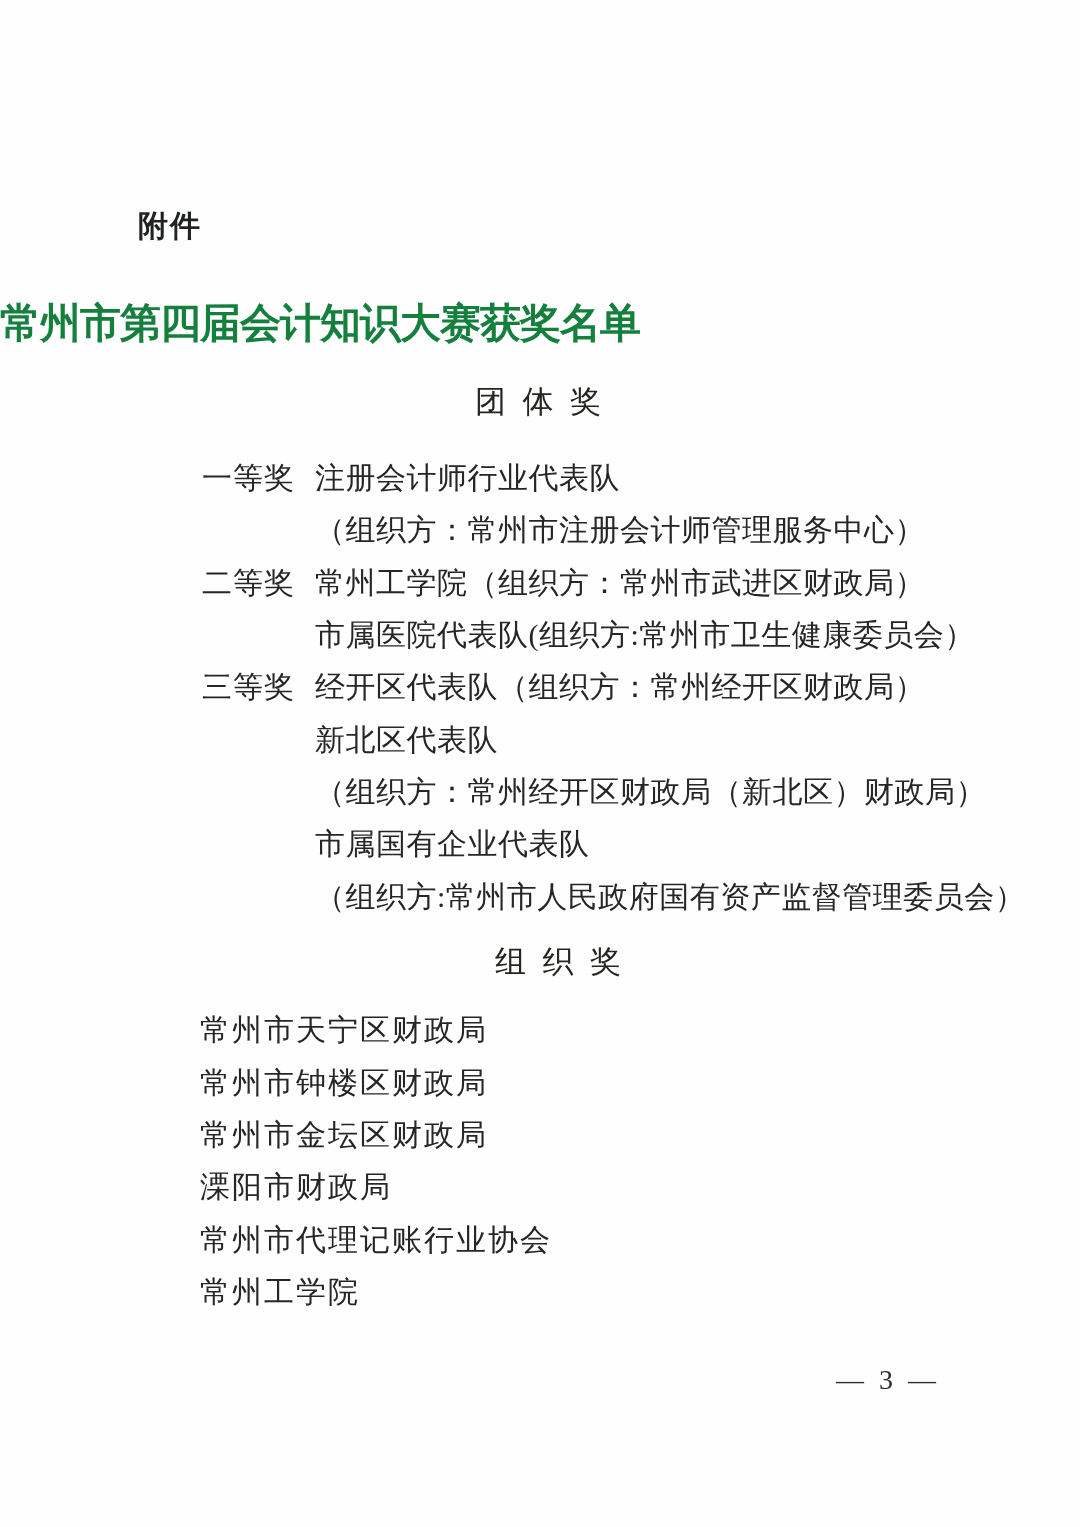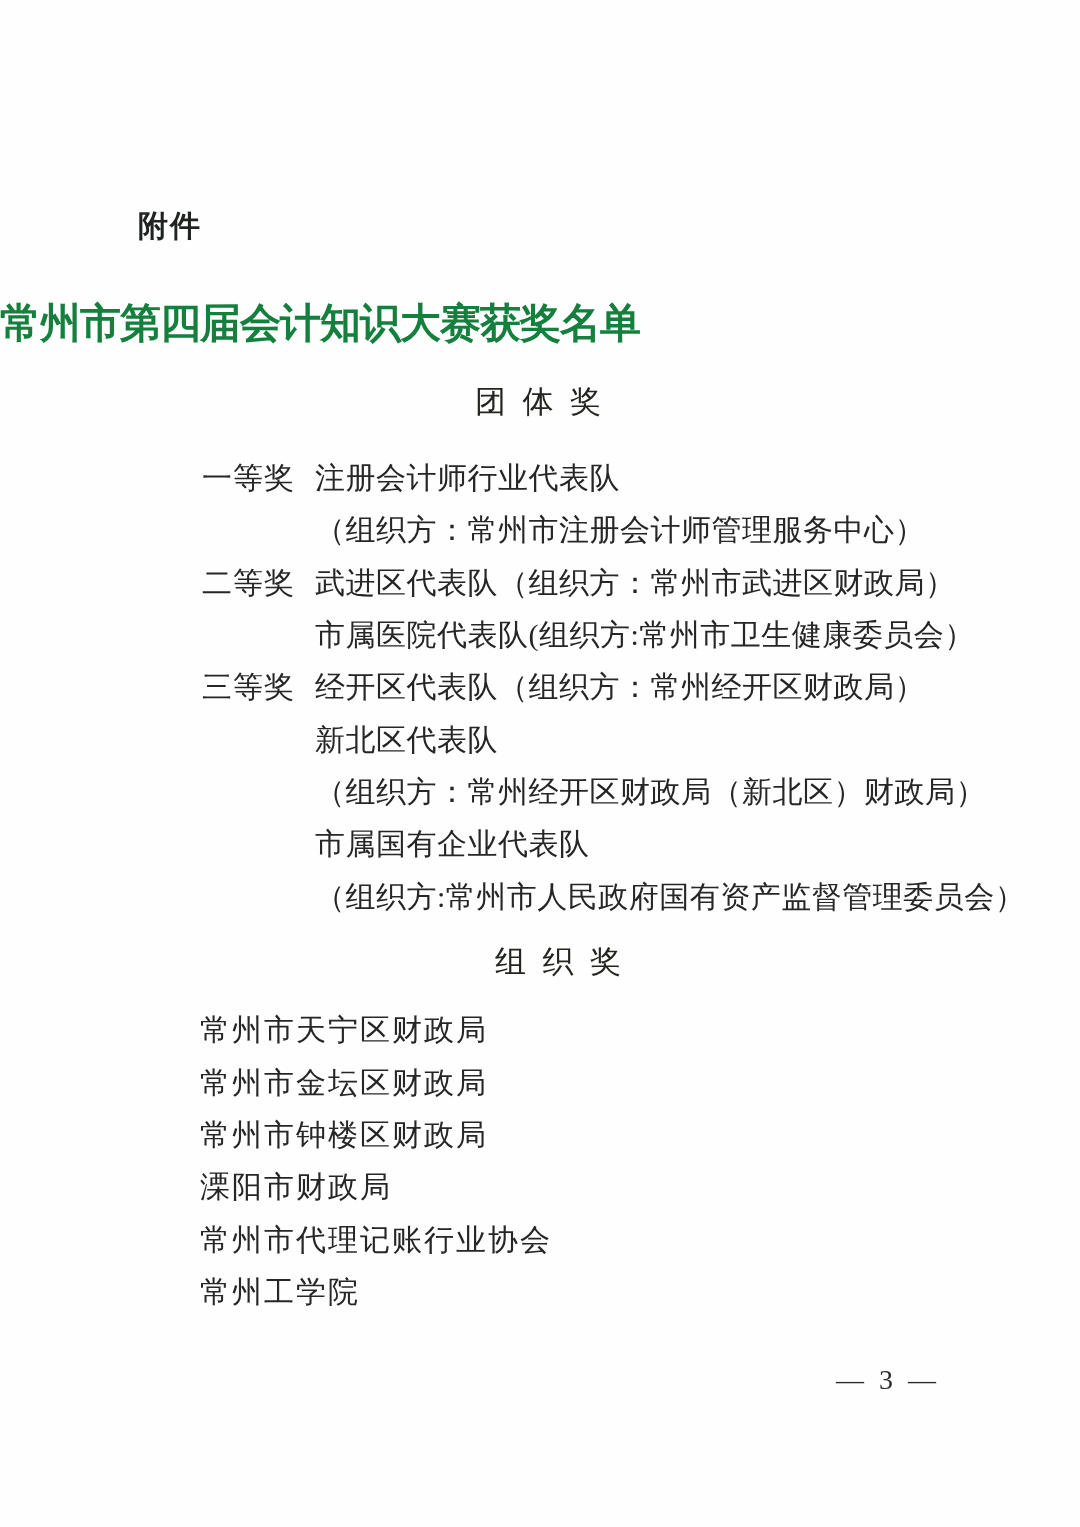--- a/index.html
+++ b/index.html
@@ -123,21 +123,21 @@
     <div class="award-line">
       <span class="prize-label">一等奖</span>
       <span class="award-text">注册会计师行业代表队</span>
     </div>
     <div class="award-line">
       <span class="prize-label"></span>
       <span class="award-text">（组织方：常州市注册会计师管理服务中心）</span>
     </div>
     <div class="award-line">
       <span class="prize-label">二等奖</span>
-      <span class="award-text">武进区代表队（组织方：常州市武进区财政局）</span>
+      <span class="award-text">常州工学院（组织方：常州市武进区财政局）</span>
     </div>
     <div class="award-line">
       <span class="prize-label"></span>
       <span class="award-text">市属医院代表队(组织方:常州市卫生健康委员会）</span>
     </div>
     <div class="award-line">
       <span class="prize-label">三等奖</span>
       <span class="award-text">经开区代表队（组织方：常州经开区财政局）</span>
     </div>
     <div class="award-line">
@@ -158,24 +158,24 @@
     </div>
   </div>
 
   <div class="section-heading org-heading">组 织 奖</div>
 
   <div class="org-entries">
     <div class="org-entry">
       <span class="org-entry-text">常州市天宁区财政局</span>
     </div>
     <div class="org-entry">
-      <span class="org-entry-text">常州市金坛区财政局</span>
+      <span class="org-entry-text">常州市钟楼区财政局</span>
     </div>
     <div class="org-entry">
-      <span class="org-entry-text">常州市钟楼区财政局</span>
+      <span class="org-entry-text">常州市金坛区财政局</span>
     </div>
     <div class="org-entry">
       <span class="org-entry-text">溧阳市财政局</span>
     </div>
     <div class="org-entry">
       <span class="org-entry-text">常州市代理记账行业协会</span>
     </div>
     <div class="org-entry">
       <span class="org-entry-text">常州工学院</span>
     </div>

